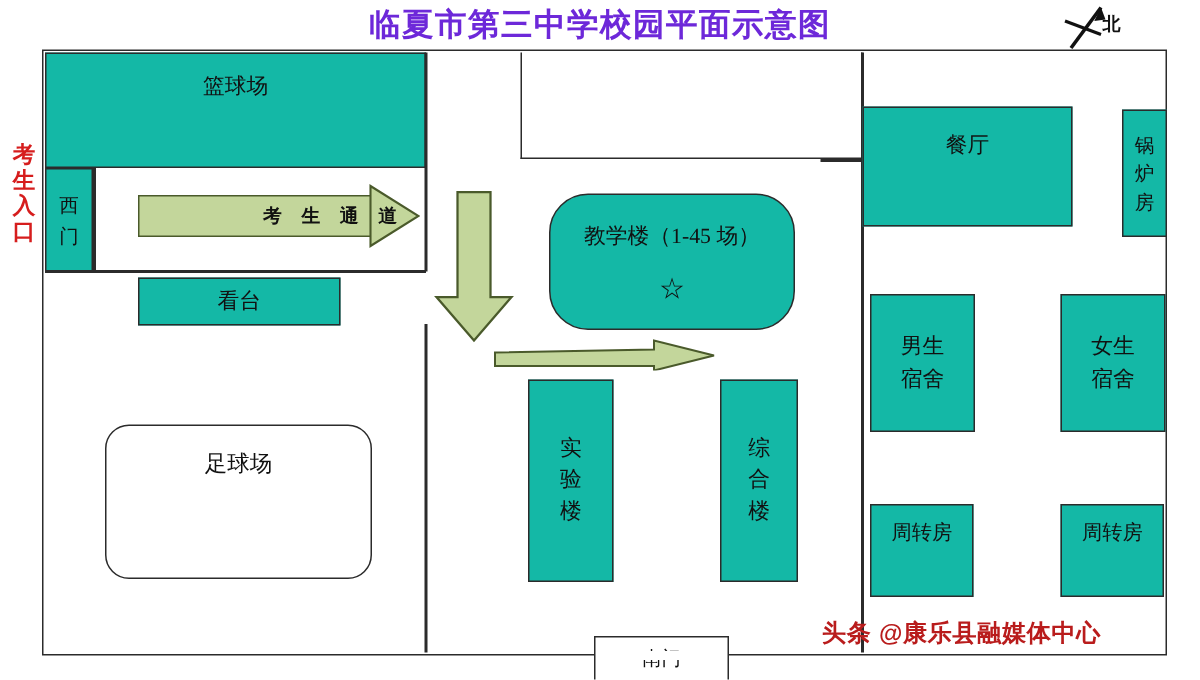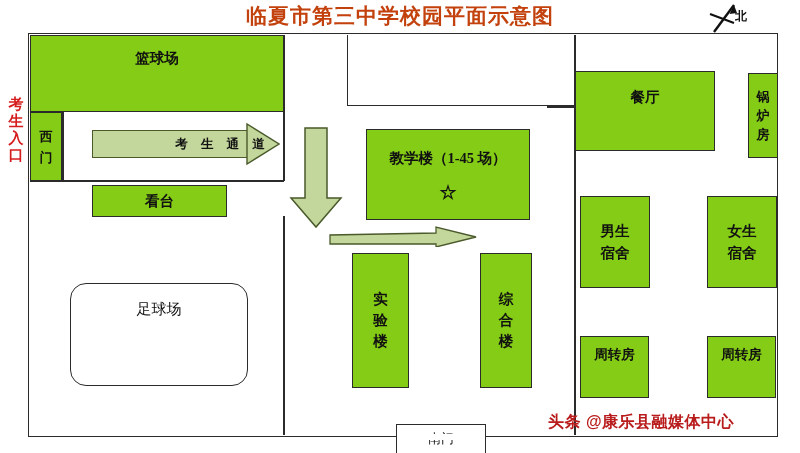--- a/index.html
+++ b/index.html
@@ -13,21 +13,21 @@
   #stage{position:absolute;left:0;top:0;width:800px;height:453px;}
 
   .abs{position:absolute;box-sizing:border-box;}
 
   
   #title{
     left:0;top:2px;width:800px;
     text-align:center;
     font-size:21px;
     font-weight:700;
-    color:#c2410c;
+    color:#6d28d9;
     letter-spacing:1px;
     line-height:28px;
   }
 
   
   #compass{left:700px;top:2px;width:60px;height:34px;}
   #compass-label{
     left:735px;top:8px;
     font-size:12px;font-weight:700;color:#111;
   }
@@ -41,29 +41,28 @@
     font-weight:700;
     line-height:17px;
     text-align:center;
     font-family:"Liberation Serif","DejaVu Serif",serif;
   }
   #entrance span{display:block;}
 
   
   .box{
     border:1.6px solid #2b2b2b;
-    background:#84cc16;
+    background:#14b8a6;
     display:flex;
     align-items:center;
     justify-content:center;
     text-align:right;
     font-size:14.5px;
     color:#111;
     line-height:19px;
-    font-weight:bold;
   }
 
   
   .vtext{
     display:flex;flex-direction:column;
     align-items:center;justify-content:center;
     line-height:21px;
   }
   .vtext span{display:block;}
 
@@ -160,21 +159,21 @@
     <span>足球场</span>
   </div>
 
   <div class="abs vline" style="left:283px;top:216px;height:219px;"></div>
   <div class="abs vline" style="left:283px;top:35px;height:146px;"></div>
 
   <svg class="abs" style="left:288px;top:126px;" width="56" height="104" viewBox="0 0 56 104">
     <polygon points="17,2 39,2 39,72 53,72 28,101 3,72 17,72" fill="#c3d69b" stroke="#4a5a2b" stroke-width="1.5"></polygon>
   </svg>
 
-  <div class="abs box" style="left:366px;top:129px;width:164px;height:91px;flex-direction:column;gap:16px;">
+  <div class="abs box" style="left:366px;top:129px;width:164px;height:91px;flex-direction:column;gap:16px;border-radius:26px;">
     <span>教学楼（1-45 场）</span>
     <span class="star">☆</span>
   </div>
 
   <div class="abs" style="left:347px;top:35px;width:228px;height:71px;border:1.6px solid #2b2b2b;border-top:none;background:transparent;"></div>
 
   <svg class="abs" style="left:328px;top:225px;" width="150" height="22" viewBox="0 0 150 22">
     <polygon points="2,10 2,19 108,19 108,22 148,12 108,2 108,8" fill="#c3d69b" stroke="#4a5a2b" stroke-width="1.3"></polygon>
   </svg>
 

